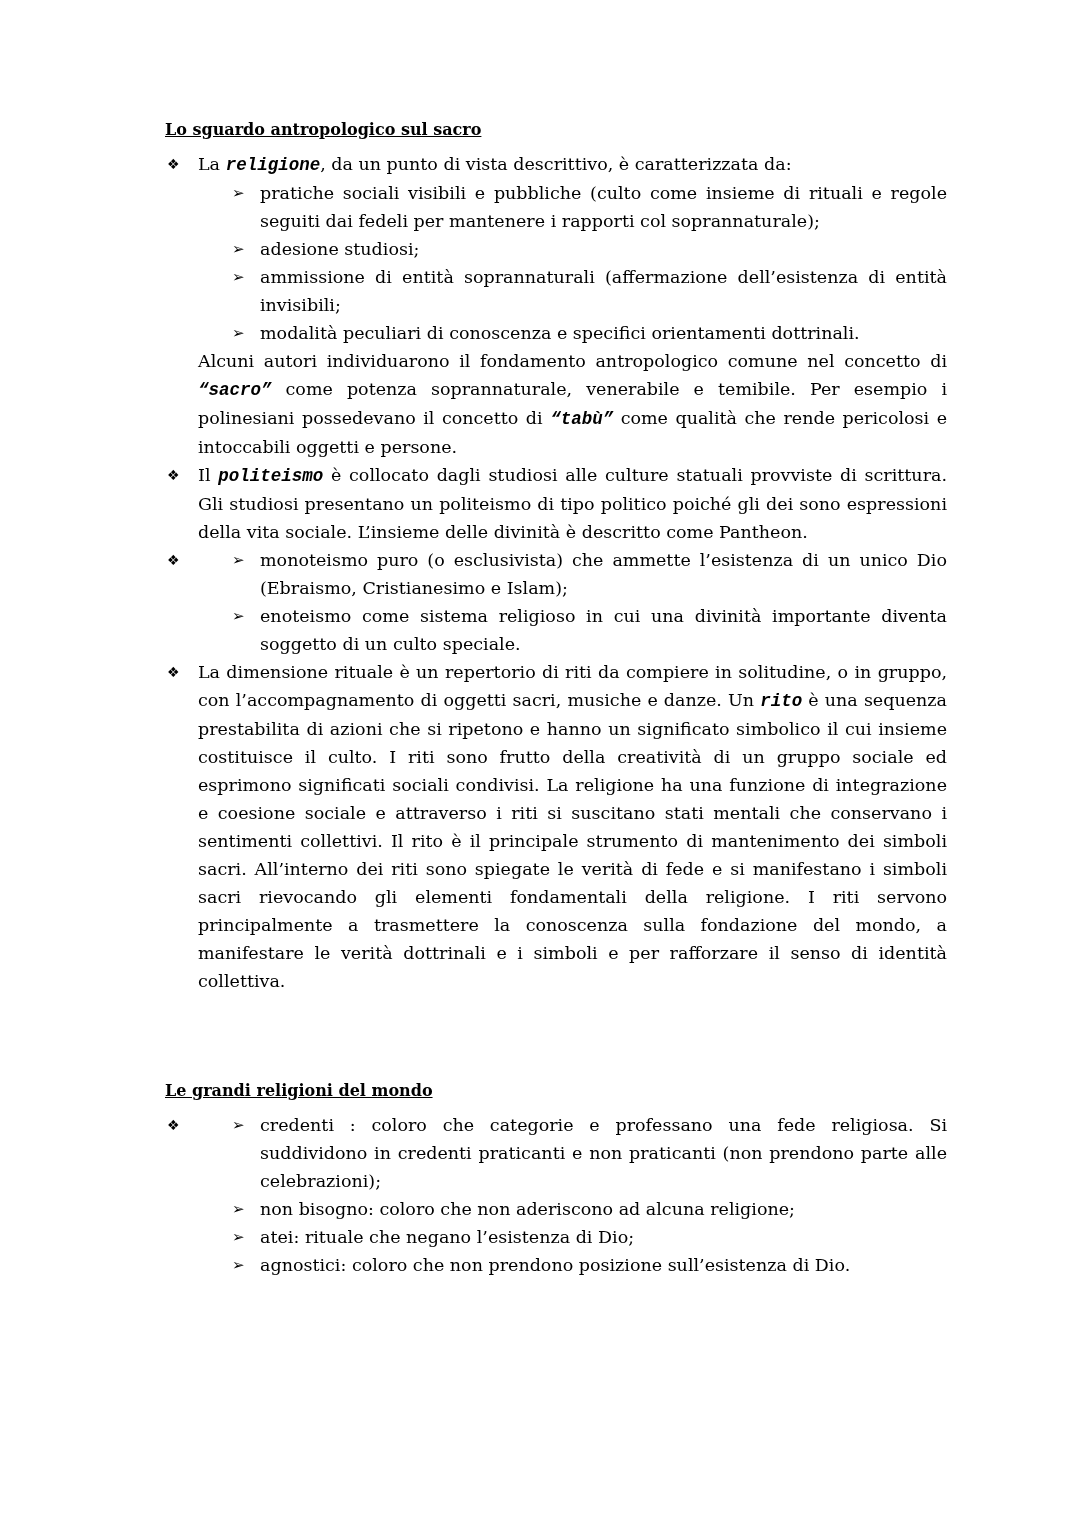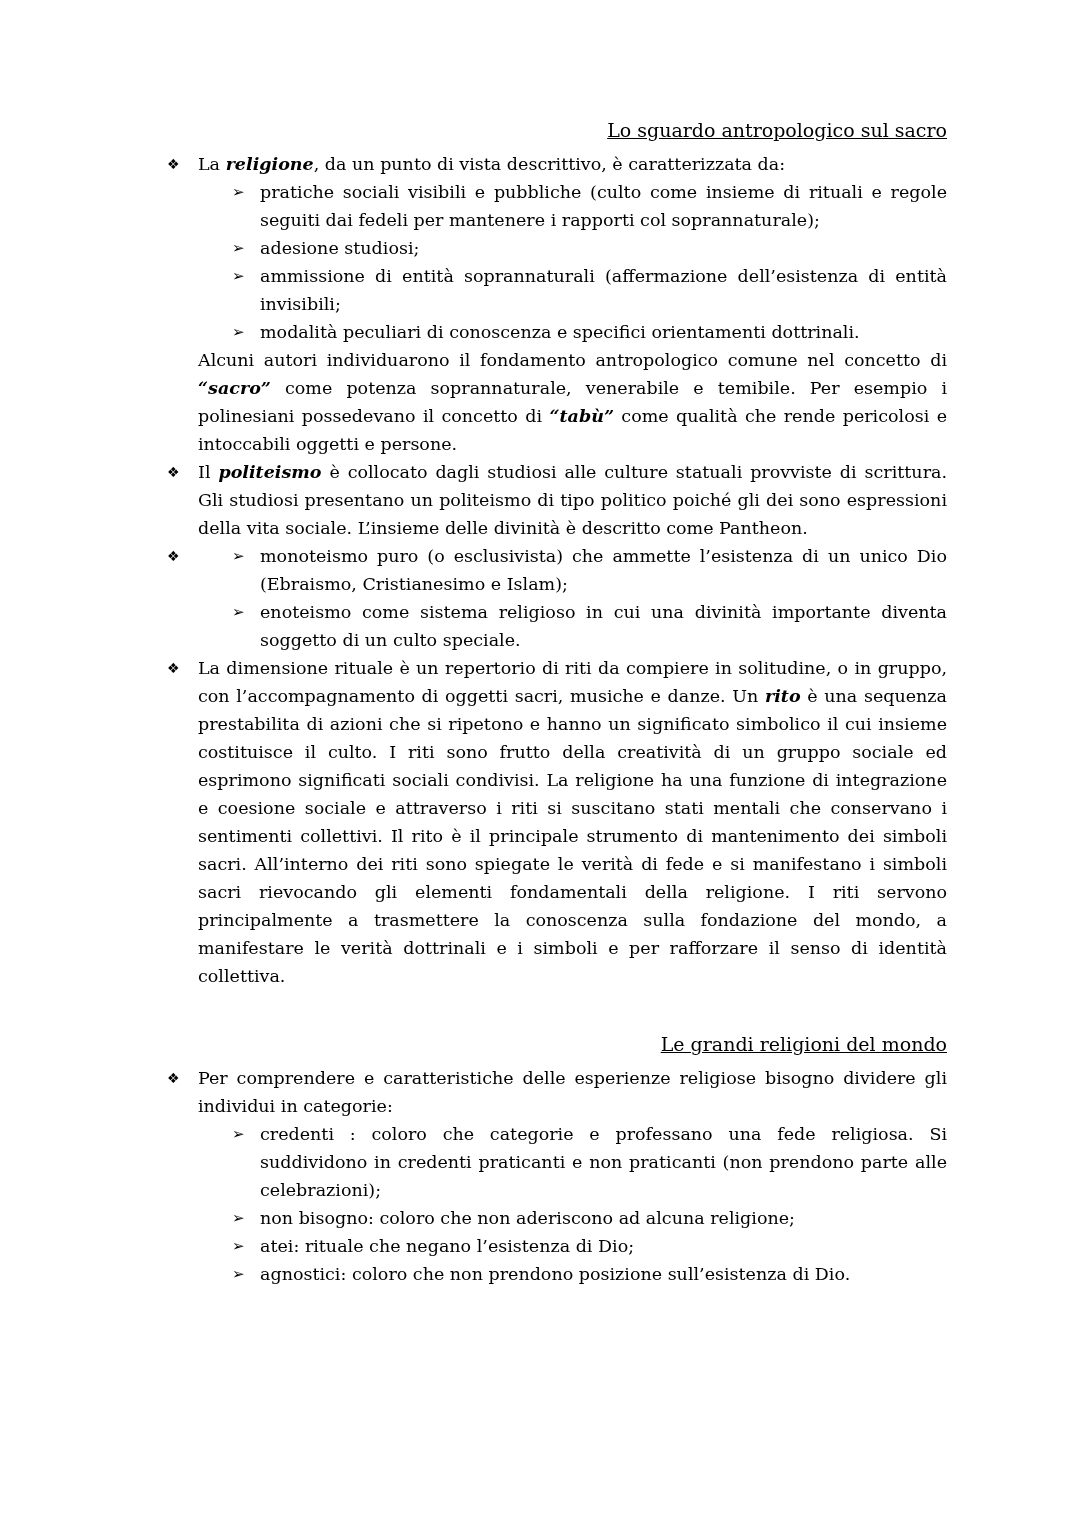--- a/index.html
+++ b/index.html
@@ -5,23 +5,23 @@
   * { margin: 0; padding: 0; box-sizing: border-box; }
   html, body { background: #ffffff; }
   body {
     width: 1080px;
     min-height: 1525px;
     font-family: "DejaVu Serif", "Liberation Serif", serif;
     color: #000000;
   }
   .page { padding: 116px 133px 60px 165px; }
   .doc-title {
-    text-align: right;
-    font-size: 19px;
-    font-weight: normal;
+    text-align: left;
+    font-size: 16px;
+    font-weight: bold;
     text-decoration: underline;
     line-height: 28px;
     margin-bottom: 6px;
   }
   .l1 { display: flex; align-items: flex-start; }
   .b1 {
     flex: 0 0 33px;
     width: 33px;
     font-size: 14px;
     line-height: 28px;
@@ -34,22 +34,22 @@
     text-align: justify;
   }
   .l2 { display: flex; align-items: flex-start; margin-left: 34px; }
   .b2 {
     flex: 0 0 28px;
     width: 28px;
     font-size: 15px;
     line-height: 28px;
   }
   .l2 .para { flex: 1; min-width: 0; }
-  .term { font-weight: bold; font-style: italic; }
-  .section-2 { margin-top: 40px; }
+  .term { font-weight: bold; font-style: italic; font-family: Liberation Mono, monospace; }
+  .section-2 { margin-top: 82px; }
 </style>
 </head>
 <body>
 
 <div class="page">
 
   <section class="section-1">
     <h1 class="doc-title">Lo sguardo antropologico sul sacro</h1>
 
     <div class="l1">
@@ -104,21 +104,20 @@
       </div>
     </div>
   </section>
 
   <section class="section-2">
     <h1 class="doc-title">Le grandi religioni del mondo</h1>
 
     <div class="l1">
       <span class="b1">❖</span>
       <div class="l1-body">
-        <p class="para">Per comprendere e caratteristiche delle esperienze religiose bisogno dividere gli individui in categorie:</p>
         <div class="l2">
           <span class="b2">➢</span>
           <p class="para">credenti : coloro che categorie e professano una fede religiosa. Si suddividono in credenti praticanti e non praticanti (non prendono parte alle celebrazioni);</p>
         </div>
         <div class="l2">
           <span class="b2">➢</span>
           <p class="para">non bisogno: coloro che non aderiscono ad alcuna religione;</p>
         </div>
         <div class="l2">
           <span class="b2">➢</span>

